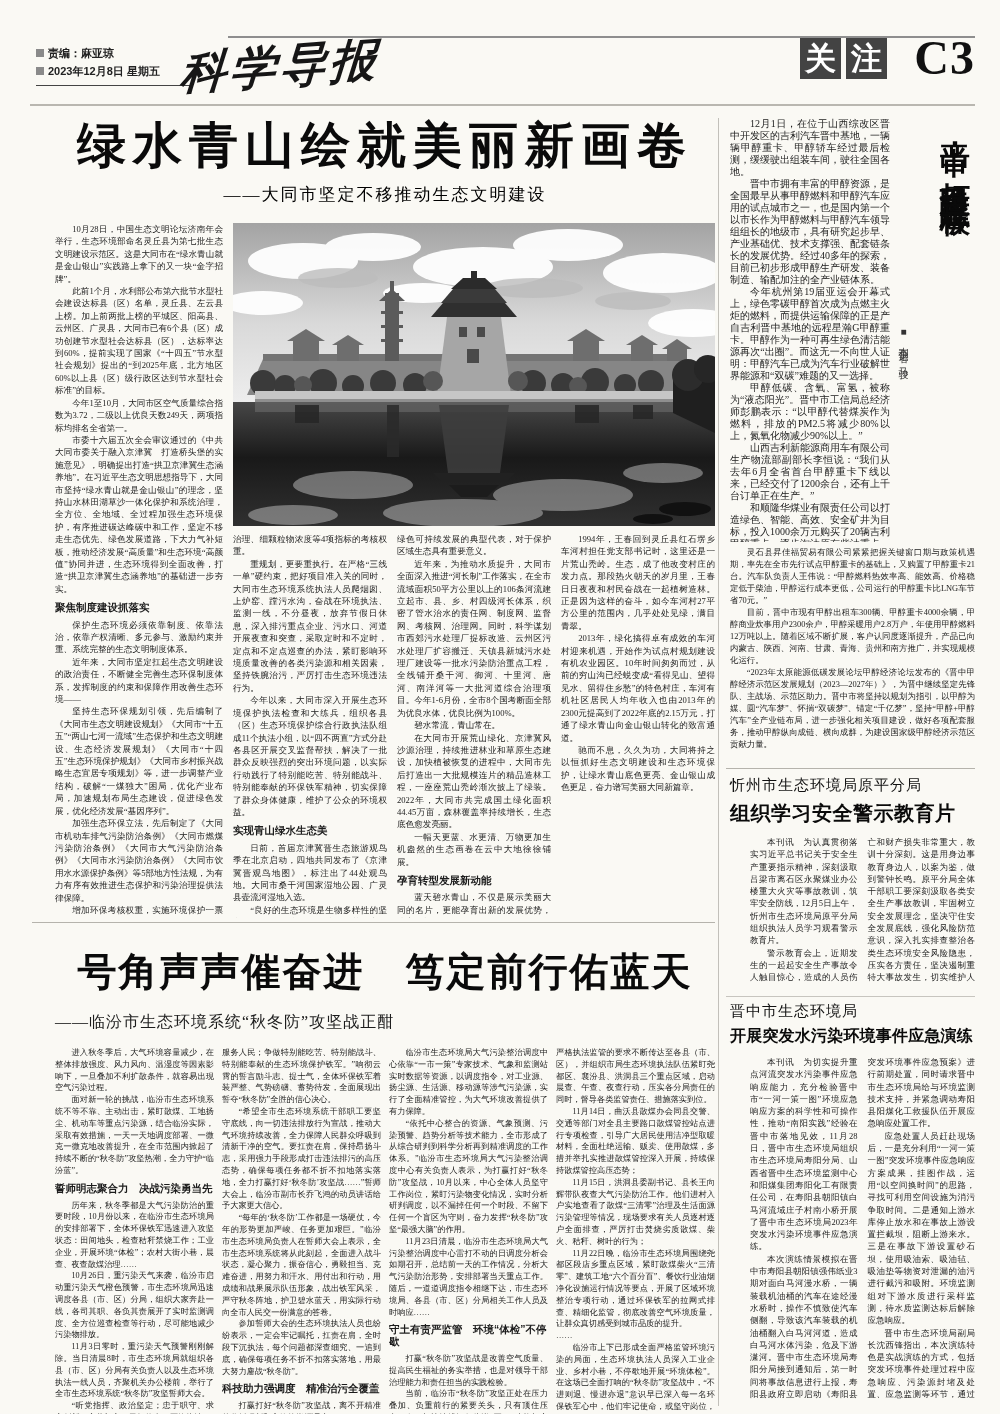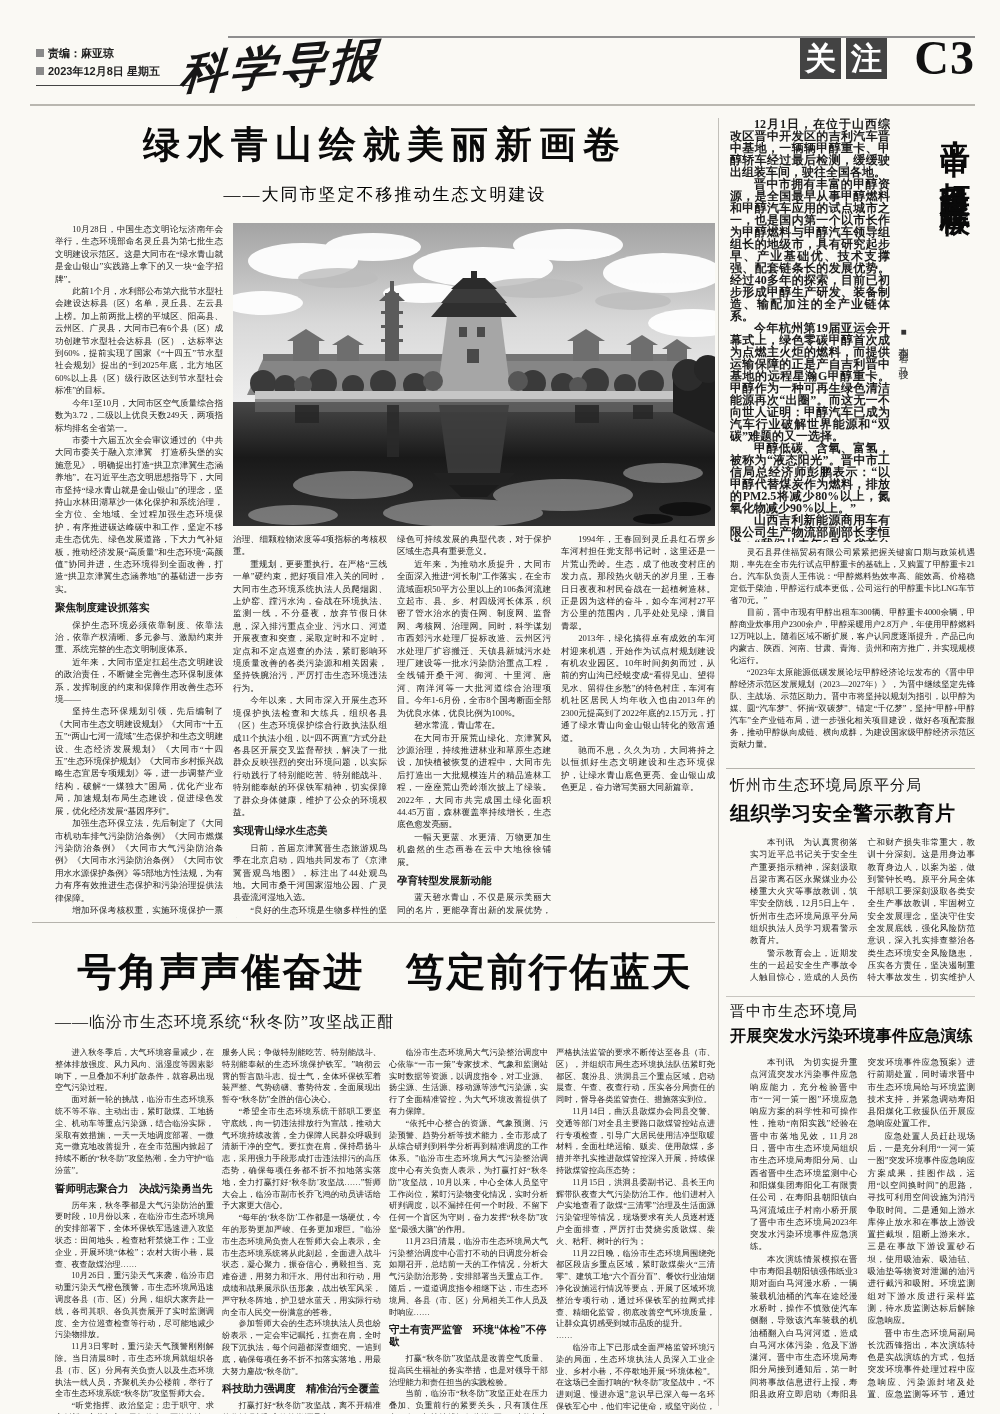--- a/index.html
+++ b/index.html
@@ -28,39 +28,39 @@
   .r-rule1{position:absolute;left:726px;top:768px;width:249px;height:1px;background:#b5b3ac;}
   .r-rule2{position:absolute;left:726px;top:996px;width:249px;height:1px;background:#c7c5bf;}
   
   .para{margin:0;text-indent:2em;text-align:justify;}
   .cont{text-indent:0;}
   .shead{font-family:"Liberation Sans","DejaVu Sans",sans-serif;font-weight:bold;text-indent:0;
     font-size:10.5px;margin:6px 0 5px 0;text-align:left;}
   .sig{text-align:right;font-weight:bold;text-indent:0;padding-right:6px;margin-top:3px;}
   
   .main-article{position:absolute;left:55px;top:116px;width:660px;}
-  .main-title{font-family:"Liberation Sans","DejaVu Sans",sans-serif;font-weight:900;font-size:37px;
+  .main-title{font-family:"Liberation Sans","DejaVu Sans",sans-serif;font-weight:900;font-size:49px;
     letter-spacing:7px;text-align:center;line-height:58px;margin:0;color:#0a0a0a;}
   .main-sub{font-size:17px;text-align:center;margin-top:9px;letter-spacing:2px;color:#000000;}
   .main-body{display:flex;gap:10px;margin-top:17px;font-size:8.6px;line-height:12.4px;}
   .mcol1{width:168px;flex:none;height:694px;overflow:hidden;}
   .main-right{width:482px;flex:none;}
   .photo-wrap{width:482px;height:303px;overflow:hidden;background:#ddd;}
   .cols3{display:flex;gap:10px;margin-top:7px;height:385px;overflow:hidden;}
   .cols3 .mc{width:154px;flex:none;height:385px;overflow:hidden;}
   
   .linfen{position:absolute;left:55px;top:932px;width:660px;}
   .lf-title{font-size:39px;font-weight:900;text-align:center;letter-spacing:2px;line-height:48px;margin:16px;color:#0a0a0a;}
   .lf-sub{font-family:Liberation Serif, serif;font-size:16px;margin-top:11px;letter-spacing:1px;}
   .lf-cols{display:flex;gap:8px;margin-top:14px;font-size:8.2px;line-height:11.8px;}
   .lf-cols .lc{width:159px;flex:none;height:392px;overflow:hidden;}
   
   .methanol{position:absolute;left:730px;top:118px;width:245px;}
   .m-top{display:flex;height:424px;}
-  .m-body-top{width:160px;flex:none;height:424px;overflow:hidden;font-size:12px;line-height:12px;font-weight:bold;}
+  .m-body-top{width:160px;flex:none;height:424px;overflow:hidden;font-size:10px;line-height:12px;}
   .m-head-vert{width:85px;flex:none;position:relative;}
   .vtitle{writing-mode:vertical-rl;position:absolute;right:0;top:2px;height:420px;
     font-size:30px;font-weight:900;letter-spacing:3px;color:#0a0a0a;}
   .vbyline{writing-mode:vertical-rl;position:absolute;left:6px;top:208px;font-size:10px;
     font-family:"Liberation Sans",sans-serif;color:#333;letter-spacing:2px;}
   .m-body-bottom{width:245px;margin-top:5px;height:216px;overflow:hidden;font-size:8.4px;line-height:12px;}
   
   .sm-article{position:absolute;left:730px;width:245px;}
   .xinzhou{top:776px;}
   .jzbureau{top:1002px;}

